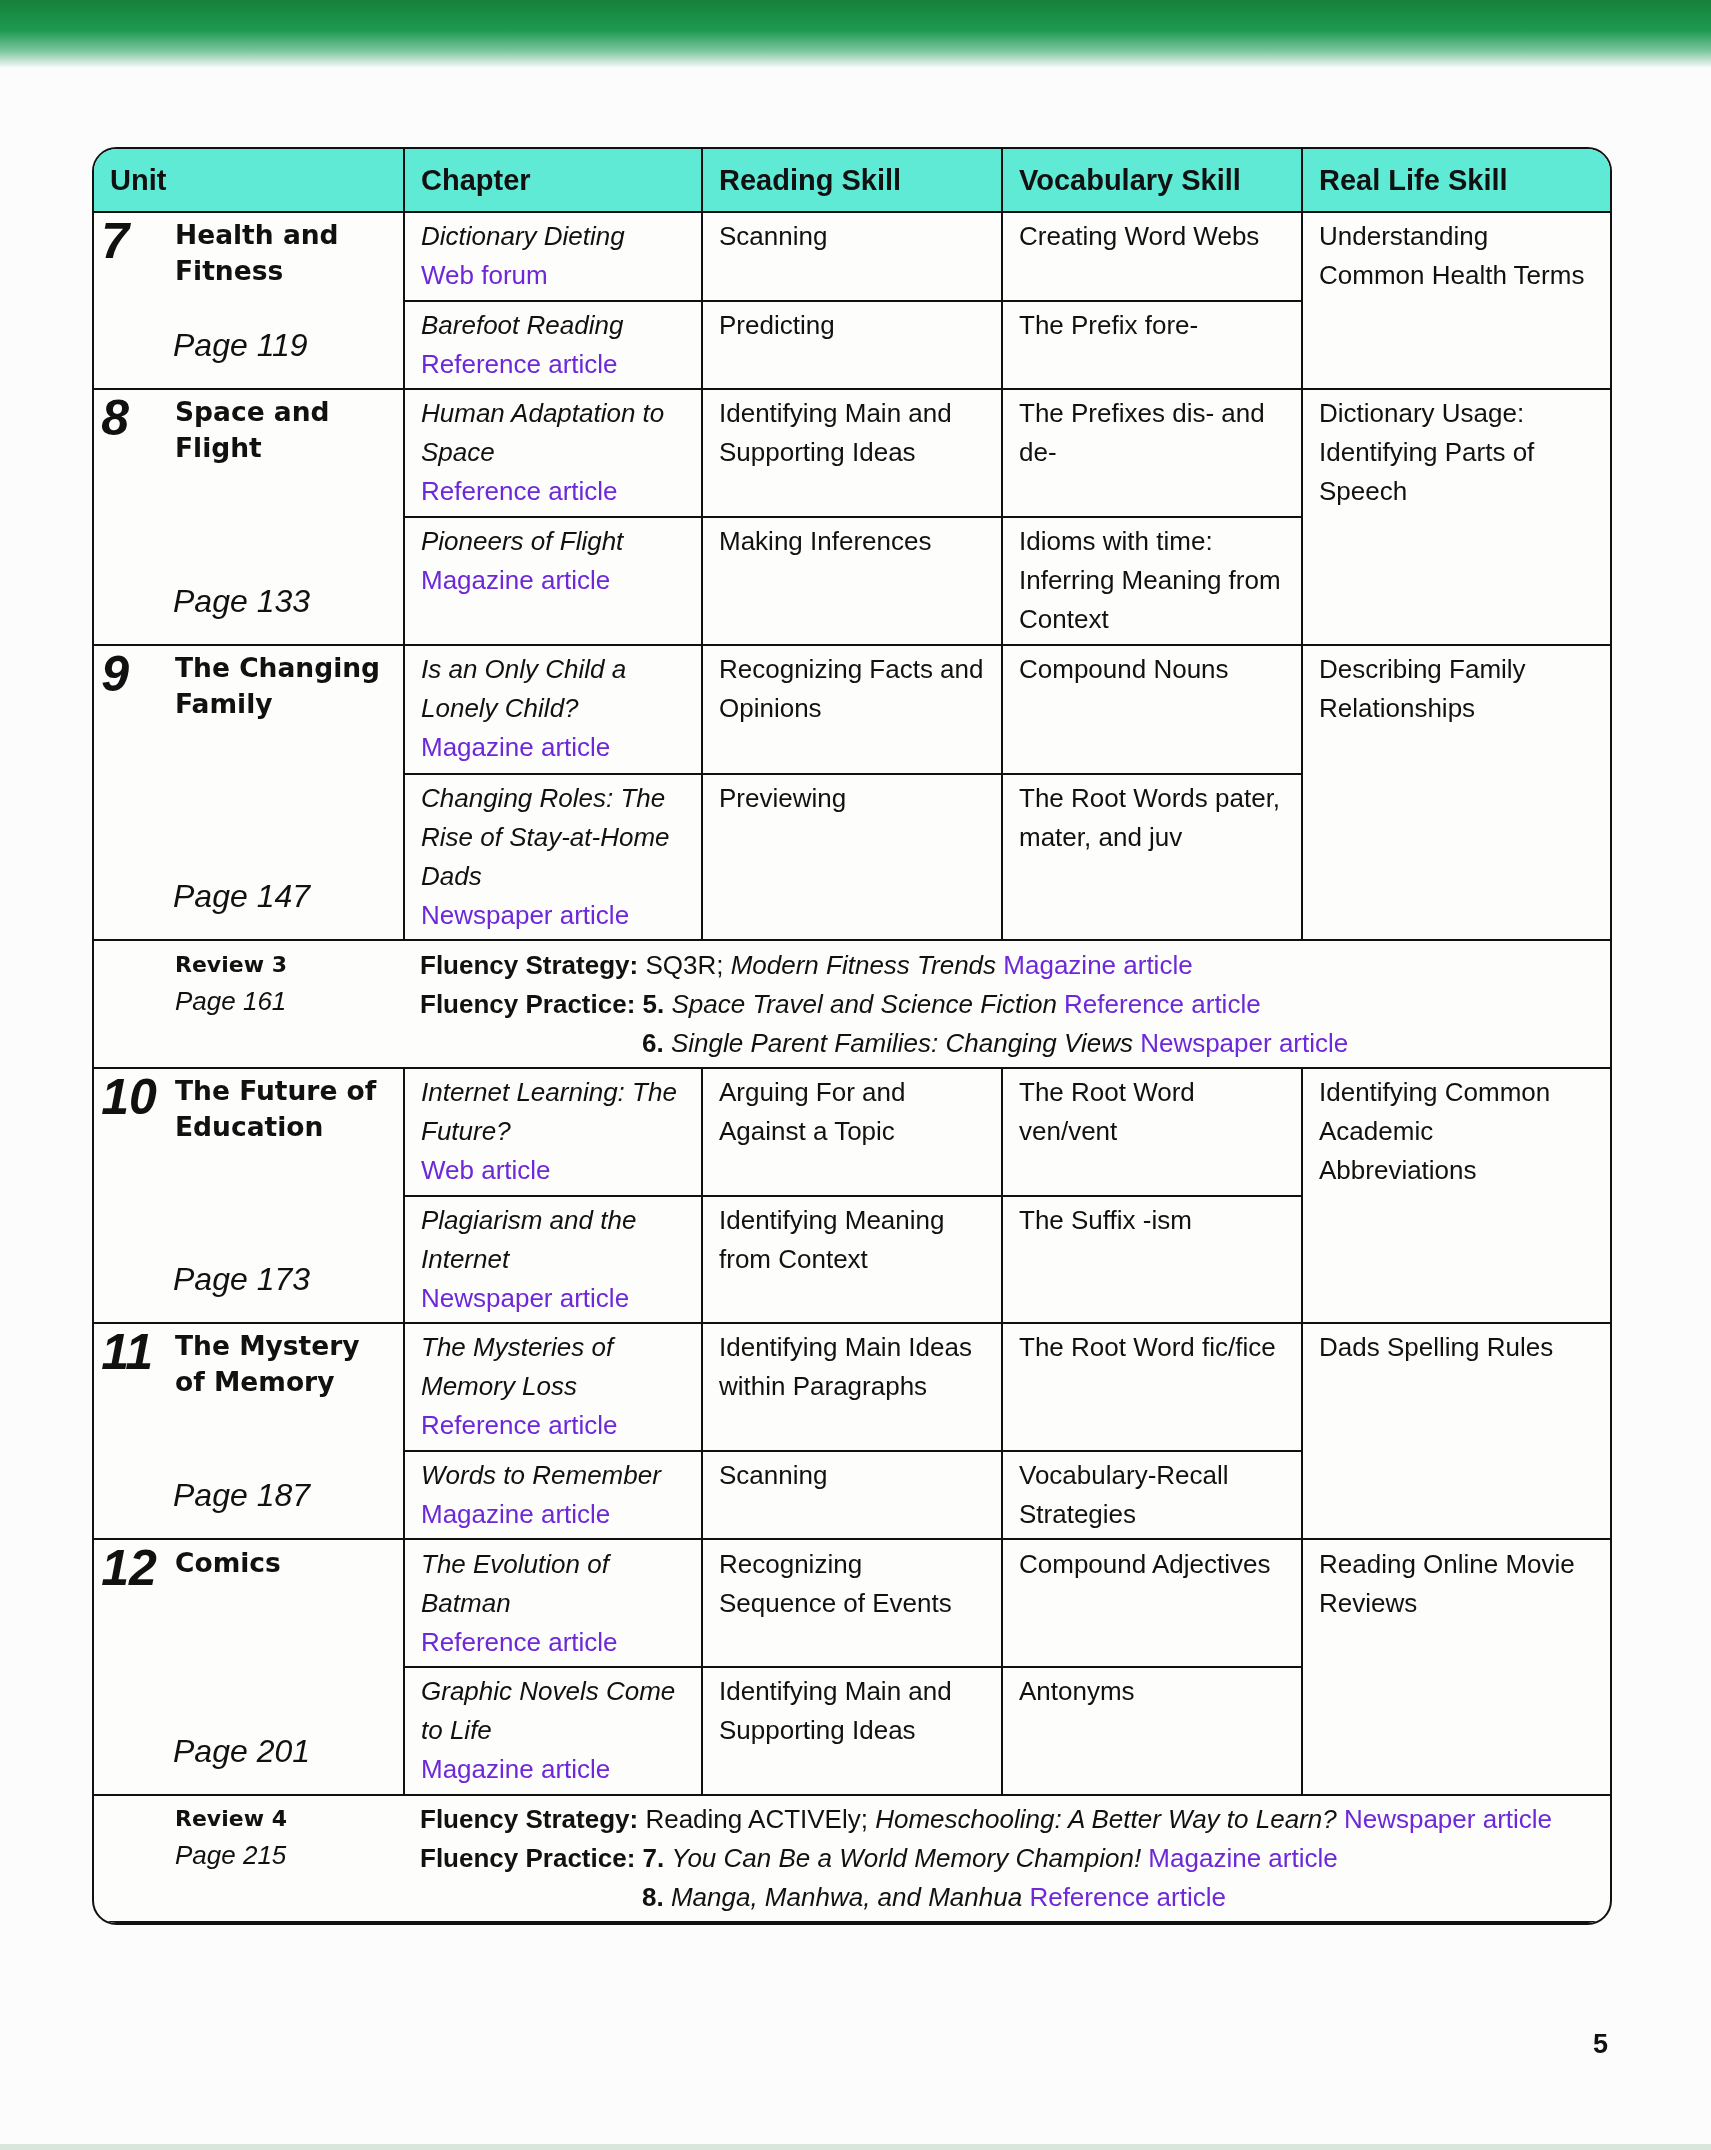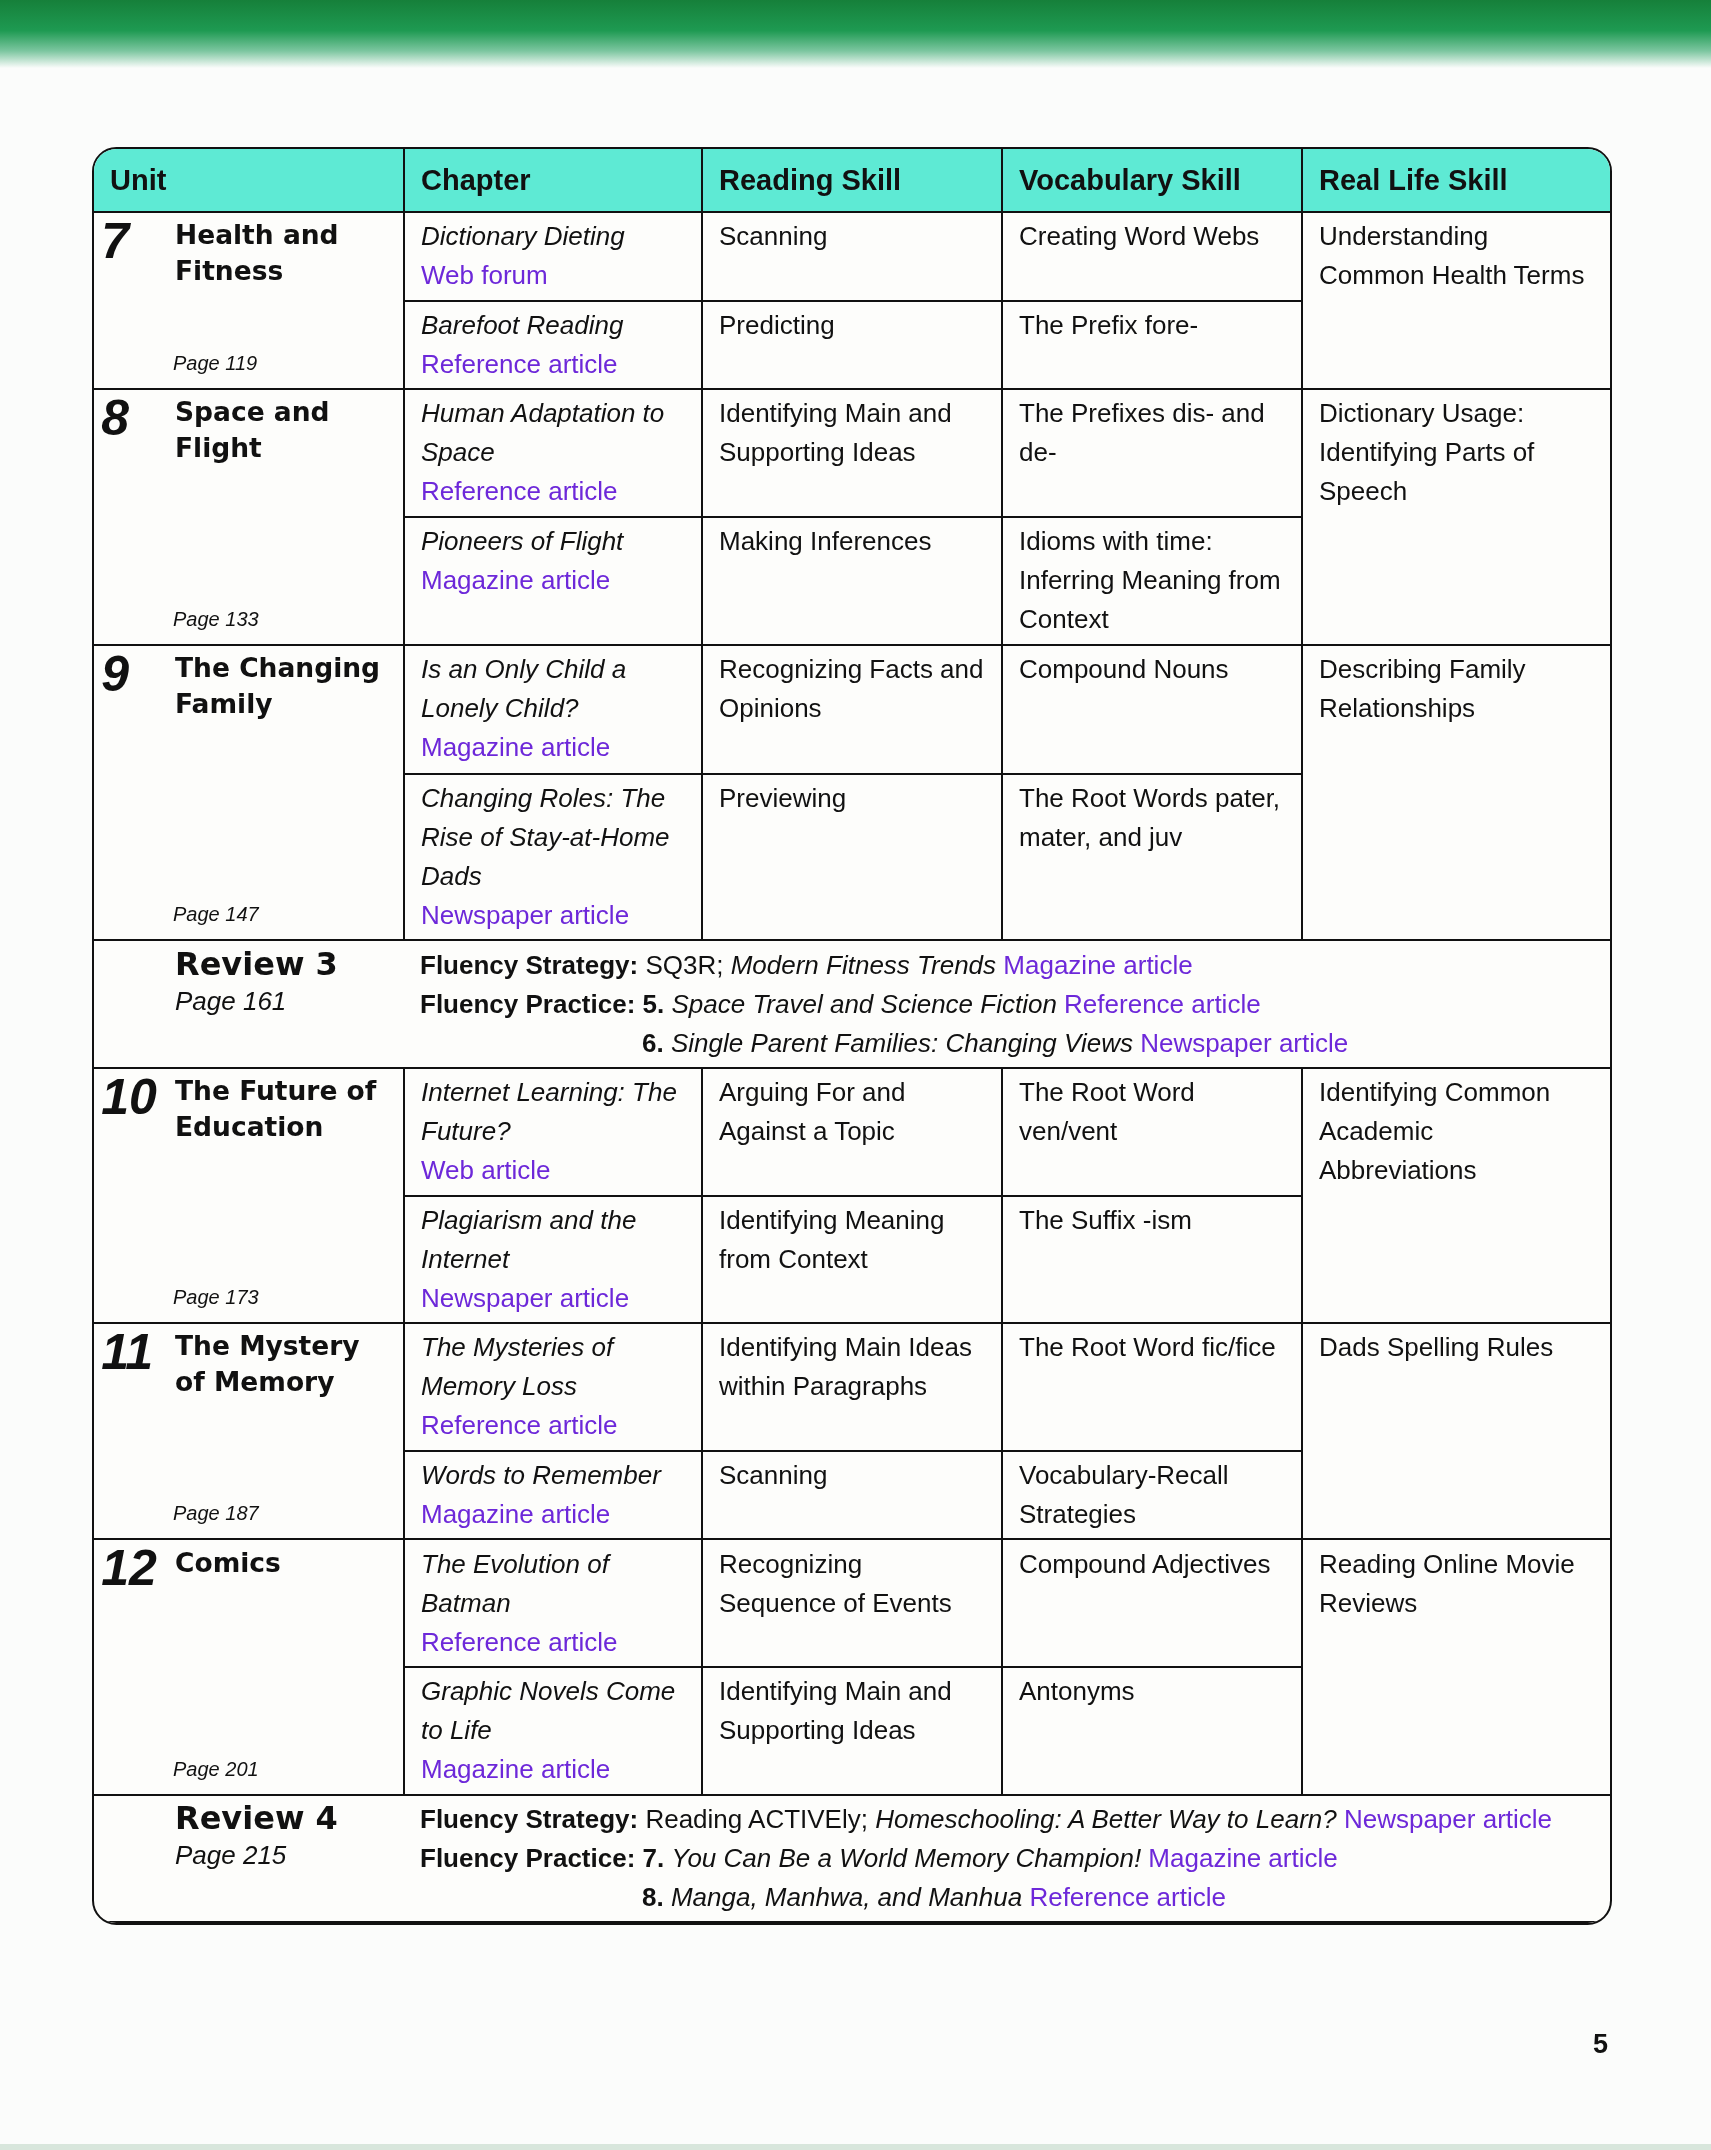--- a/index.html
+++ b/index.html
@@ -8,27 +8,27 @@
   .tbl{position:absolute;left:92px;top:147px;width:1516px;border:2.9px solid #111;border-radius:24.4px;overflow:hidden;background:#fdfdfb;}
   table{border-collapse:collapse;width:100%;table-layout:fixed;}
   td,th{border:2.2px solid #111;vertical-align:top;font-size:26px;line-height:39px;padding:4.3px 17px 4.3px 16px;text-align:left;}
   tr:first-child th{border-top:none;}
   th:first-child,td.unit{border-left:none;}
   th:last-child,td.last{border-right:none;}
   th{background:#5eead4;font-size:29px;font-weight:bold;height:62px;vertical-align:middle;padding-top:0;padding-bottom:0;}
   .u{position:relative;}
   .unum{position:absolute;left:7.2px;top:0;font-size:50px;font-weight:bold;font-style:italic;line-height:56px;}
   .utitle{margin-left:65px;font-weight:900;font-size:26.5px;line-height:36px;font-family:"DejaVu Sans",sans-serif;}
-  .upage{position:absolute;left:79px;bottom:5px;font-style:italic;font-size:20px;}
+  .upage{position:absolute;left:79px;bottom:23px;font-style:italic;font-size:32px;}
   .ch{font-style:italic;display:block;}
   .red{color:#6d28d9;}
   .it{font-style:italic;}
   .b{font-weight:bold;}
   .rv td{border-left:none;border-right:none;}
-  .rvlab{font-family:"DejaVu Sans",sans-serif;font-weight:900;font-size:32px;margin-left:65px;display:block;line-height:37px;}
+  .rvlab{font-family:"DejaVu Sans",sans-serif;font-weight:900;font-size:22px;margin-left:65px;display:block;line-height:37px;}
   .rvpage{font-style:italic;margin-left:65px;display:block;line-height:37px;}
   .rvline{display:block;line-height:39px;}
   .indent{padding-left:222px;}
   .pagenum{position:absolute;left:1593px;top:2029px;font-weight:bold;font-size:27px;}
   .bottombar{position:absolute;left:0;top:2144px;width:1711px;height:7.2px;background:#d8e6dc;}
 </style>
 </head>
 <body>
 
 <div class="banner"></div>

